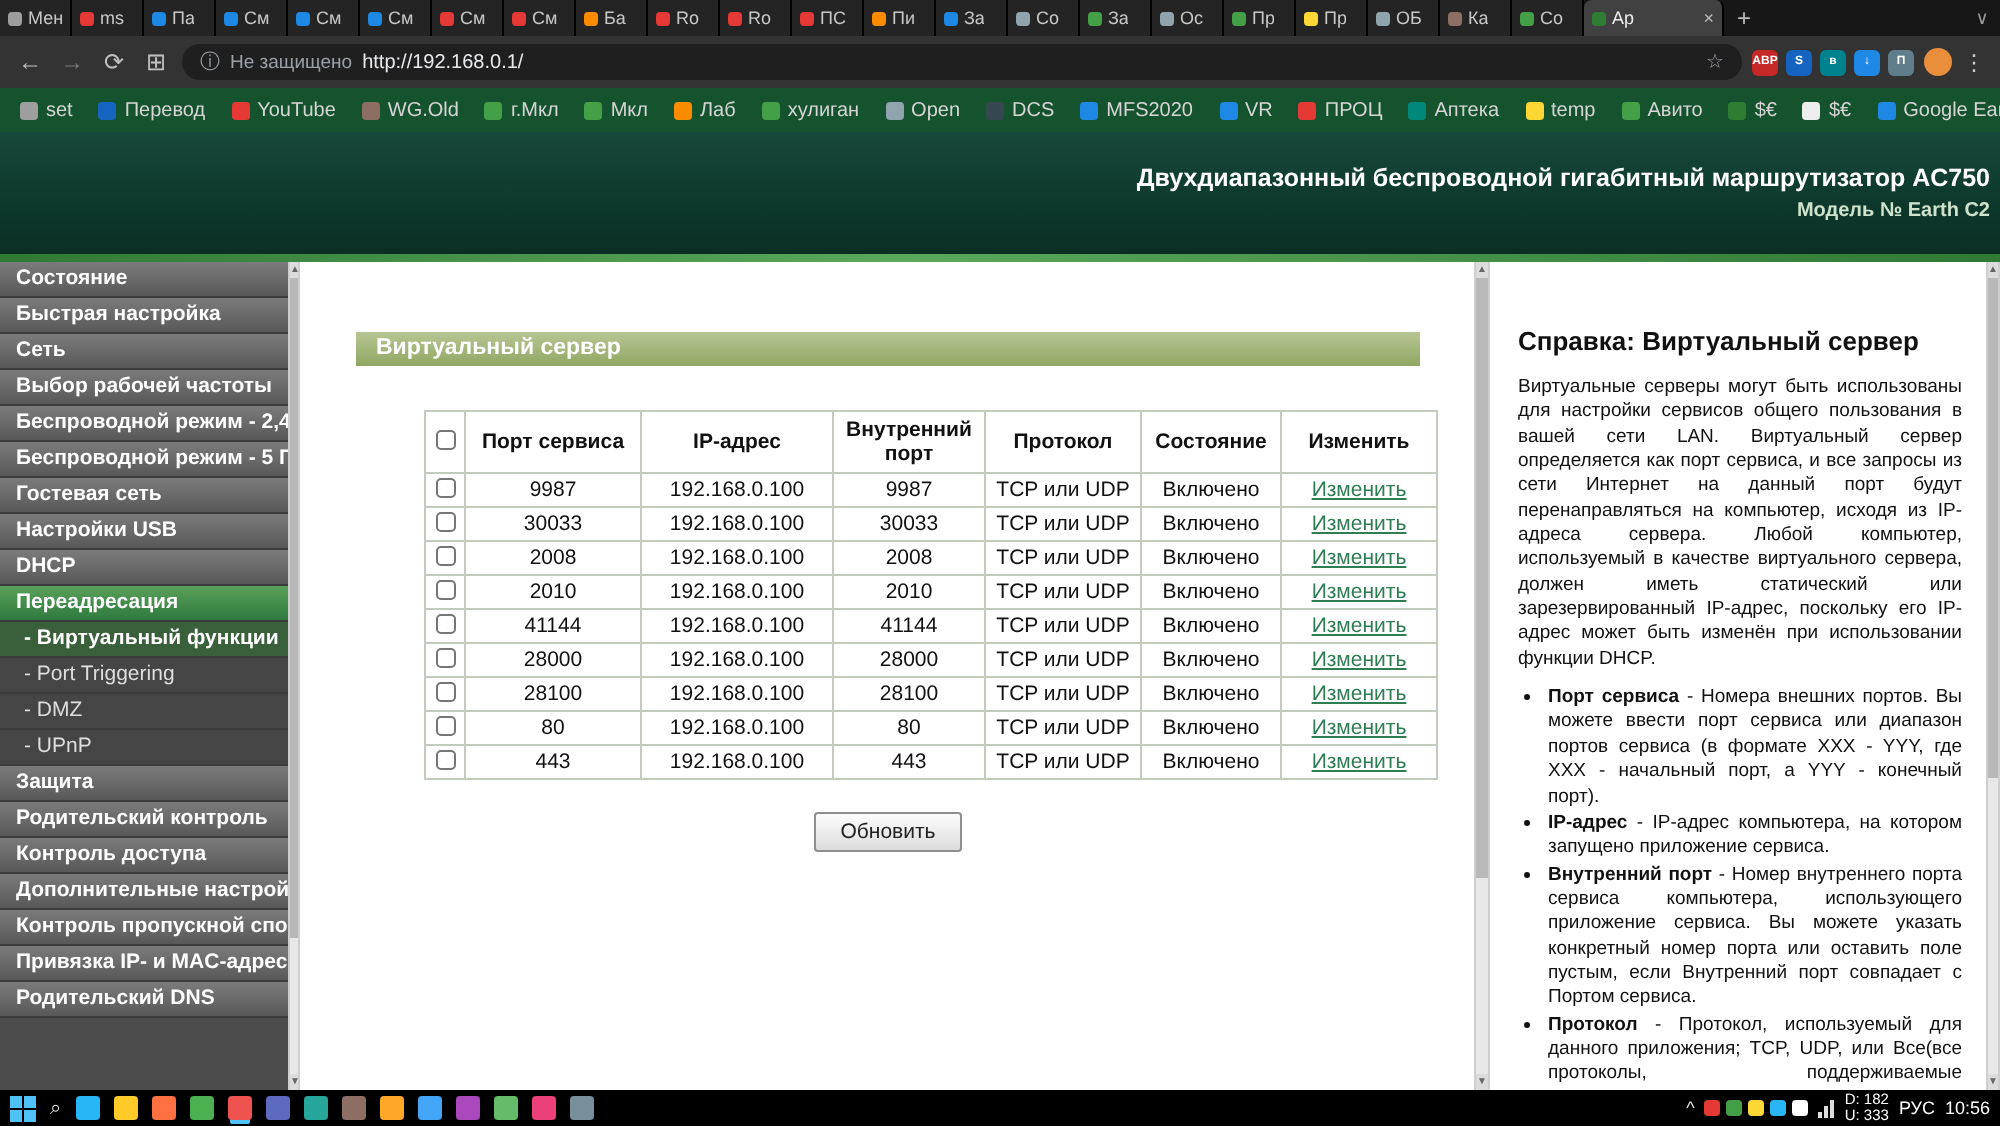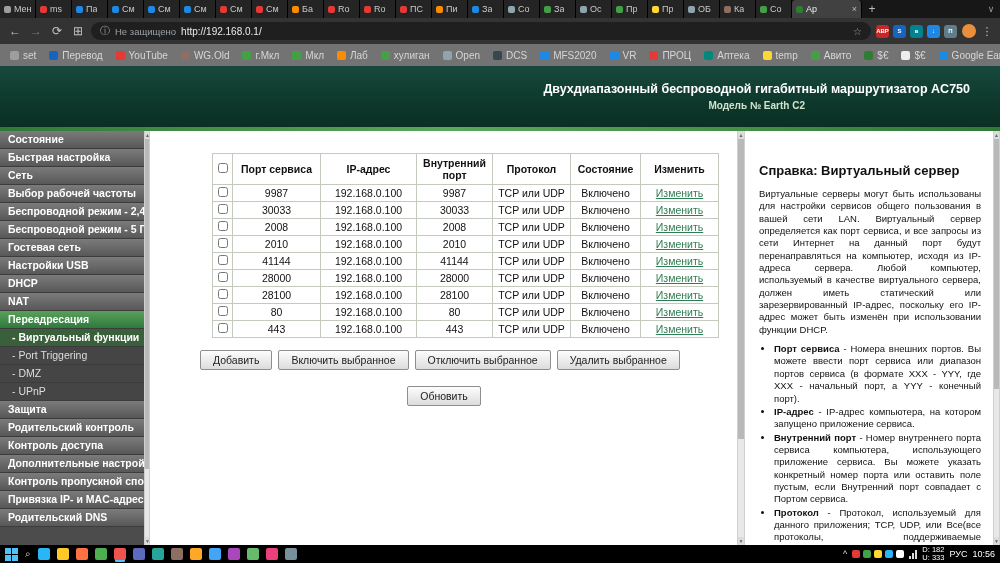--- a/index.html
+++ b/index.html
@@ -32,32 +32,32 @@
   .sec-ic{font-size:10px;color:#9aa0a6}
   .sec-txt{font-size:9.5px;color:#9aa0a6;white-space:nowrap}
   .url{font-size:10px;color:#e8eaed;white-space:nowrap}
   .urlstar{margin-left:auto;font-size:10px;color:#9aa0a6;cursor:pointer}
   .ext{width:13px;height:13px;border-radius:3px;display:flex;align-items:center;
     justify-content:center;font-size:6px;font-weight:bold;color:#fff;cursor:pointer}
   .avatar{width:14px;height:14px;border-radius:50%;background:#e98f3c;cursor:pointer}
   .kebab{width:12px;text-align:center;color:#ccc;font-size:11px;cursor:pointer}
 
   
-  .bmbar{height:22px;background:#737373;display:flex;align-items:center;gap:13px;
+  .bmbar{height:22px;background:#14532d;display:flex;align-items:center;gap:13px;
     padding:0 10px;overflow:hidden}
   .bm{display:flex;align-items:center;gap:4px;cursor:pointer;flex:none}
   .bm .fav{width:9px;height:9px;border-radius:2px}
   .bm .blabel{font-size:10px;color:#d6d6d6;white-space:nowrap}
 
   
   .tp-header{height:65px;background:linear-gradient(180deg,#17493c 0%,#0e382c 55%,#0a2d22 100%);
     position:relative;display:flex;align-items:center}
   .tp-logo{margin-left:28px;color:#fff;font-size:27px;font-weight:bold;letter-spacing:.5px}
   .tp-logo sup{font-size:9px}
-  .tp-titles{position:absolute;right:30px;top:16px;text-align:center}
+  .tp-titles{position:absolute;right:5px;top:16px;text-align:right}
   .tp-title{font-size:12.5px;font-weight:bold;color:#fff}
   .tp-model{font-size:10px;font-weight:bold;color:#cfe3cc;margin-top:4px}
   .tp-accent{position:absolute;left:0;bottom:0;width:100%;height:4px;
     background:linear-gradient(90deg,#2f7a35,#5aa85a 45%,#2f7a35)}
 
   
   .app-body{display:flex;height:414px}
 
   .sidebar{width:144px;background:#4c4c4c;overflow:hidden;flex:none}
   .side-item{height:18px;line-height:17px;padding:0 8px;font-size:10.5px;font-weight:bold;
@@ -423,21 +423,20 @@
         <div class="side-item">Беспроводной режим - 2,4 ГГц</div>
 
         <div class="side-item">Беспроводной режим - 5 ГГц</div>
 
         <div class="side-item">Гостевая сеть</div>
 
         <div class="side-item">Настройки USB</div>
 
         <div class="side-item">DHCP</div>
 
-        <div class="side-item">NAT</div>
 
         <div class="side-item active">Переадресация</div>
 
         <div class="side-item sub current">- Виртуальный функции</div>
 
         <div class="side-item sub">- Port Triggering</div>
 
         <div class="side-item sub">- DMZ</div>
 
         <div class="side-item sub">- UPnP</div>
@@ -459,20 +458,21 @@
 
     </div>
 
     <div class="vscroll sb-side">
       <div class="arrow up">▲</div>
         <div class="thumb"></div>
         <div class="arrow down">▼</div>
     </div>
 
     <div class="main">
+      <div class="section-bar">Виртуальный сервер</div>
 
       <table class="vs-table">
         <thead>
           <tr>
             <th><input type="checkbox" style=""></th>
 
               <th>Порт сервиса</th>
 
               <th>IP-адрес</th>
 
@@ -575,31 +575,20 @@
               <td>192.168.0.100</td>
               <td>443</td>
               <td>TCP или UDP</td>
               <td>Включено</td>
               <td><span class="edit-link">Изменить</span></td>
             </tr>
 
         </tbody>
       </table>
 
-      <div class="btn-row">
-
-          <button class="btn">Добавить</button>
-
-          <button class="btn">Включить выбранное</button>
-
-          <button class="btn">Отключить выбранное</button>
-
-          <button class="btn">Удалить выбранное</button>
-
-      </div>
 
       <div class="refresh-wrap">
         <button class="btn">Обновить</button>
       </div>
     </div>
 
     <div class="vscroll sb-main">
       <div class="arrow up">▲</div>
         <div class="thumb"></div>
         <div class="arrow down">▼</div>

